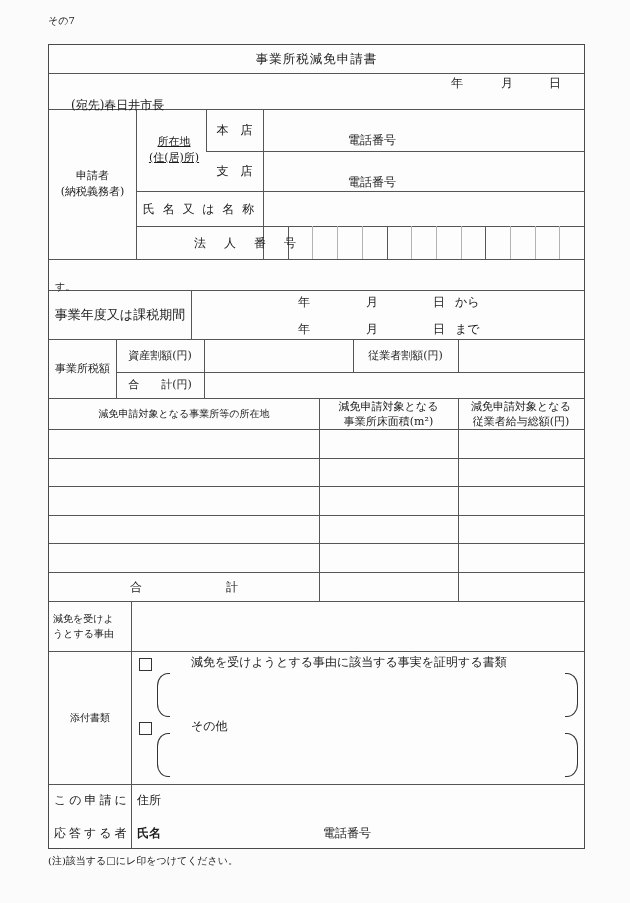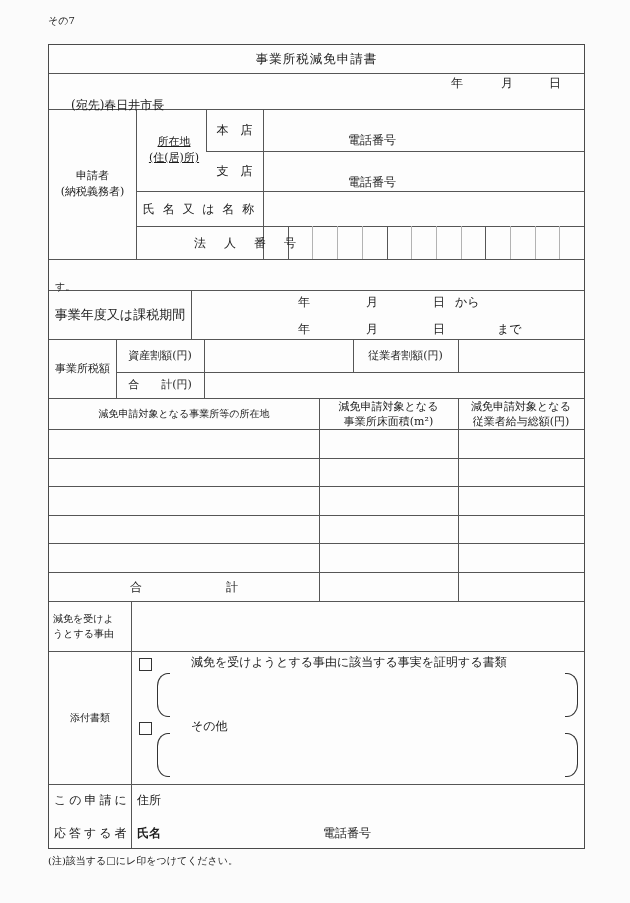--- a/index.html
+++ b/index.html
@@ -114,21 +114,21 @@
     <div class="cc fs105" style="left:0;top:245px;width:142px;height:49px;">事業年度又は課税期間</div>
     <div class="fill" style="left:142px;top:245px;width:393px;height:25px;"></div>
     <div class="t" style="left:249px;top:250px;">年</div>
     <div class="t" style="left:317px;top:250px;">月</div>
     <div class="t" style="left:384px;top:250px;">日</div>
     <div class="t" style="left:406px;top:250px;">から</div>
     <div class="fill" style="left:142px;top:270px;width:393px;height:24px;"></div>
     <div class="t" style="left:249px;top:277px;">年</div>
     <div class="t" style="left:317px;top:277px;">月</div>
     <div class="t" style="left:384px;top:277px;">日</div>
-    <div class="t" style="left:406px;top:277px;margin-left:42px;">まで</div>
+    <div class="t" style="left:406px;top:277px;">まで</div>
 
     <div class="cc fs11" style="left:0;top:294px;width:67px;height:59px;">事業所税額</div>
     <div class="cc fs11" style="left:67px;top:294px;width:88px;height:33px;">資産割額(円)</div>
     <div class="fill" style="left:155px;top:294px;width:149px;height:33px;"></div>
     <div class="cc fs11" style="left:304px;top:294px;width:105px;height:33px;">従業者割額(円)</div>
     <div class="fill" style="left:409px;top:294px;width:126px;height:33px;"></div>
     <div class="cc fs11" style="left:67px;top:327px;width:88px;height:26px;">合　　計(円)</div>
     <div class="fill" style="left:155px;top:327px;width:380px;height:26px;"></div>
 
     <div class="cc fs115" style="left:0;top:353px;width:270px;height:31px;">減免申請対象となる事業所等の所在地</div>

